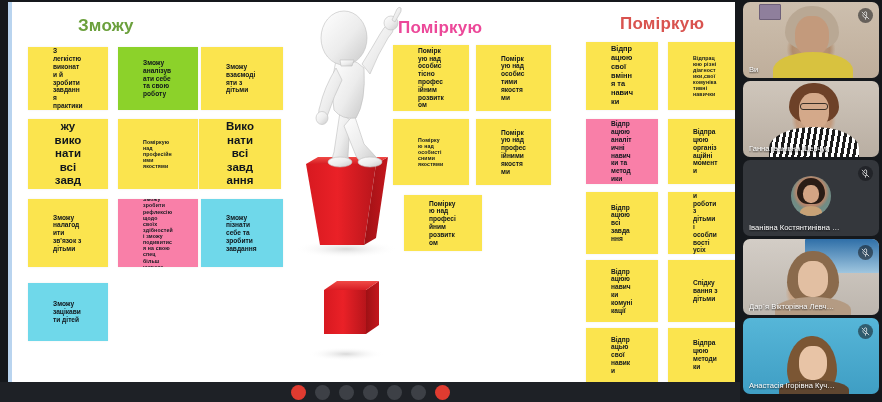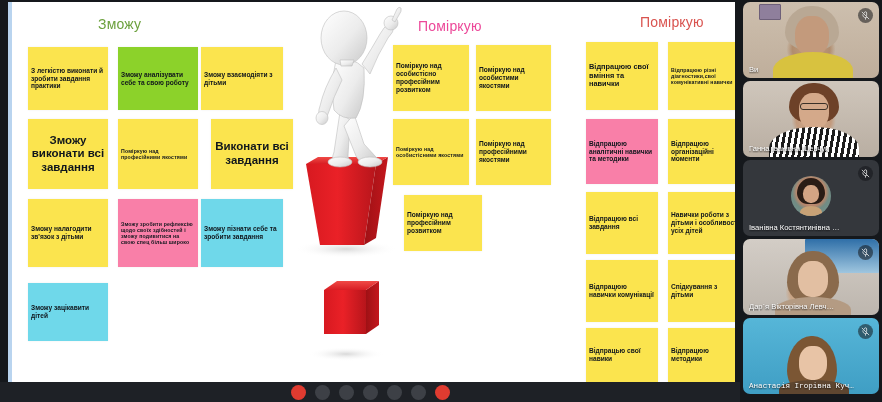--- a/index.html
+++ b/index.html
@@ -34,38 +34,37 @@
   #slide-edge {
     position: absolute;
     left: 8px; top: 2px;
     width: 4px; height: 380px;
     background: #b9d4ef;
   }
 
   
   .col-head {
     position: absolute;
-    font-size: 14px;
-    font-weight: 400;
+    font-size: 17px;
+    font-weight: 700;
     letter-spacing: .2px;
     white-space: nowrap;
-    margin-left: 20px;
   }
   #head-0 { left: 70px;  top: 14px; color: #6ba03c; }
   #head-1 { left: 390px; top: 16px; color: #e8b21c; }
   #head-2 { left: 612px; top: 12px; color: #d9534f; }
 
   
   .note {
     position: absolute;
     background: #fbe44e;
     display: flex;
     align-items: center;
     justify-content: flex-start;
-    padding: 4px 3px;
+    padding: 4px 25px;
     overflow: hidden;
     box-shadow: 0 0 2px rgba(0,0,0,.07);
   }
   .note span {
     display: block;
     width: 100%;
     color: #10161c;
     font-weight: bold;
     line-height: 1.18;
     word-break: break-word;
@@ -129,21 +128,21 @@
       linear-gradient(#cdbfae, #bfae9b); }
   .bg-1 { background:
       radial-gradient(ellipse 30px 26px at 52% 52%, #d7b193 0%, #c29a7d 58%, rgba(0,0,0,0) 74%),
       linear-gradient(#cfc6bb, #b9aea2); }
   .bg-2 { background: #34373c; }
   .bg-3 { background:
       radial-gradient(ellipse 30px 28px at 48% 70%, #ddbda2 0%, #c9a586 60%, rgba(0,0,0,0) 76%),
       linear-gradient(#d3cdc6, #bdb6ae); }
   .bg-4 { background:
       radial-gradient(ellipse 26px 26px at 52% 68%, #e3c4a8 0%, #caa88b 60%, rgba(0,0,0,0) 76%),
-      linear-gradient(#56b6d8, #3f9ec4); font-family: Liberation Mono, monospace; }
+      linear-gradient(#56b6d8, #3f9ec4); }
 
   
   .person { position: absolute; inset: 0; }
   .hair {
     position: absolute;
     border-radius: 48% 48% 40% 40% / 60% 60% 40% 40%;
   }
   .body {
     position: absolute;
     border-radius: 50% 50% 0 0 / 70% 70% 0 0;
@@ -285,21 +284,21 @@
         </div>
 
       <div class="note t-lg c-txt" style="left:20px;top:117px;width:80px;height:70px;">
         <span>Зможу виконати всі завдання</span>
         </div>
 
       <div class="note t-xs" style="left:110px;top:117px;width:80px;height:70px;">
         <span>Поміркую над професійними якостями</span>
         </div>
 
-      <div class="note t-lg c-txt" style="left:203px;top:117px;width:82px;height:70px;">
+      <div class="note t-lg c-txt" style="left:191px;top:117px;width:82px;height:70px;">
         <span>Виконати всі завдання</span>
         </div>
 
       <div class="note t-sm" style="left:20px;top:197px;width:80px;height:68px;">
         <span>Зможу налагодити зв'язок з дітьми</span>
         </div>
 
       <div class="note pink t-xs" style="left:110px;top:197px;width:80px;height:68px;">
         <span>Зможу зробити рефлексію щодо своїх здібностей і зможу подивитися на свою спец більш широко</span>
         </div>

